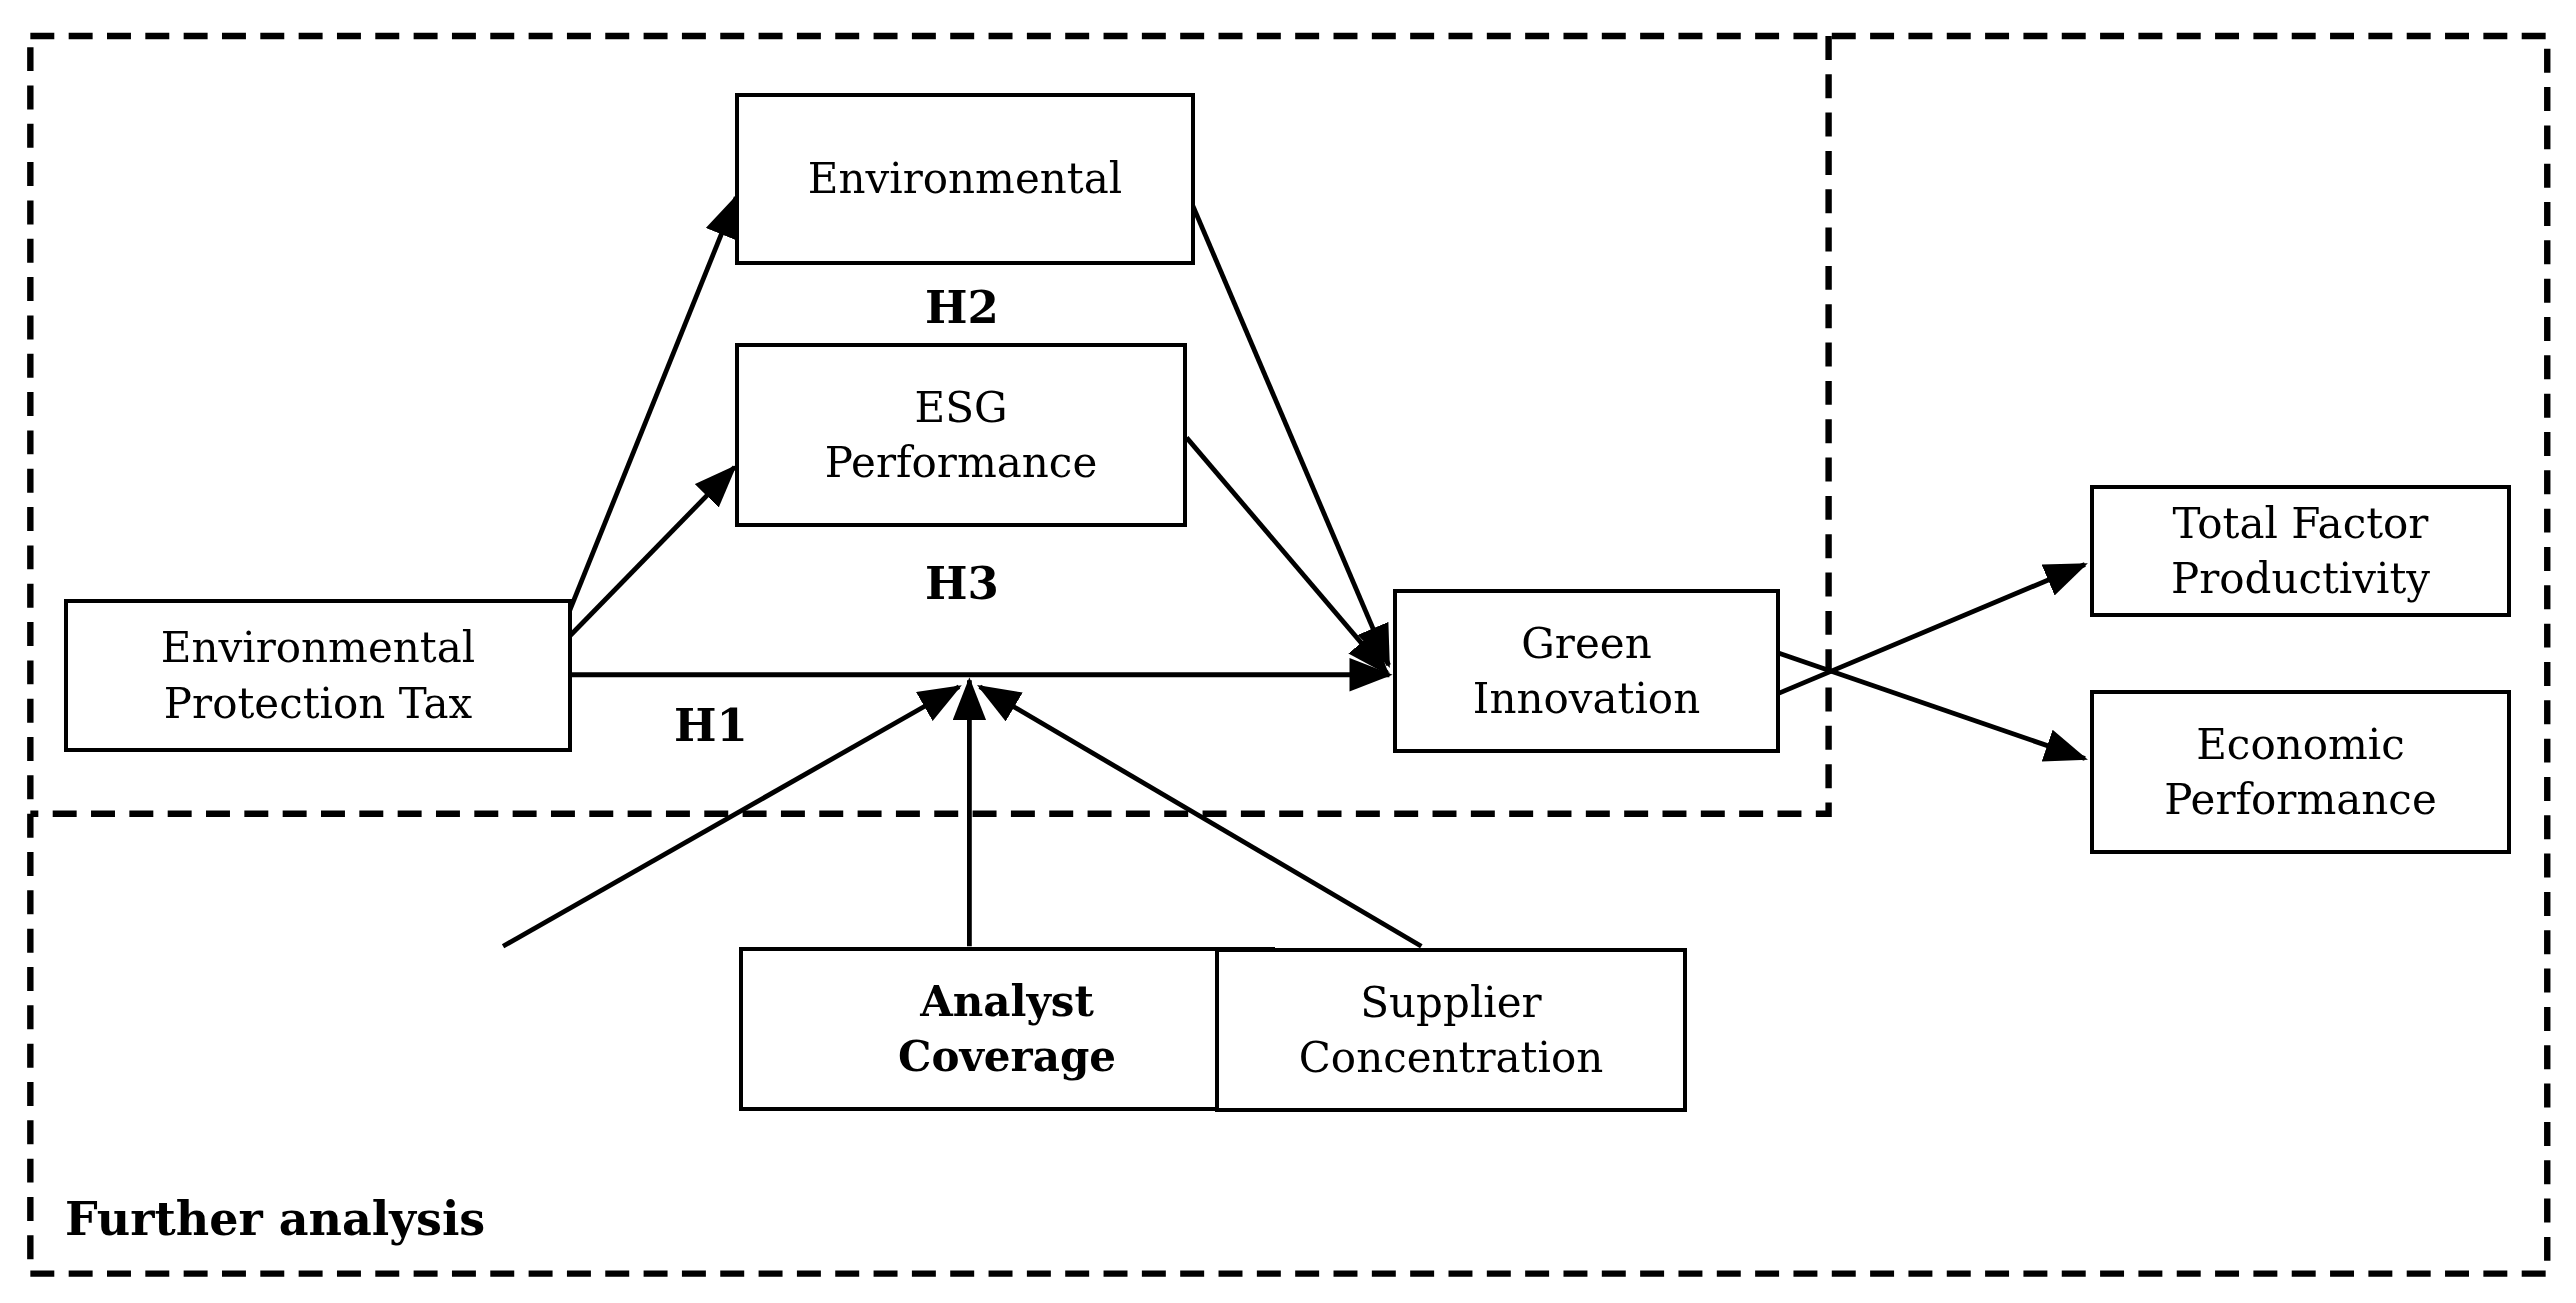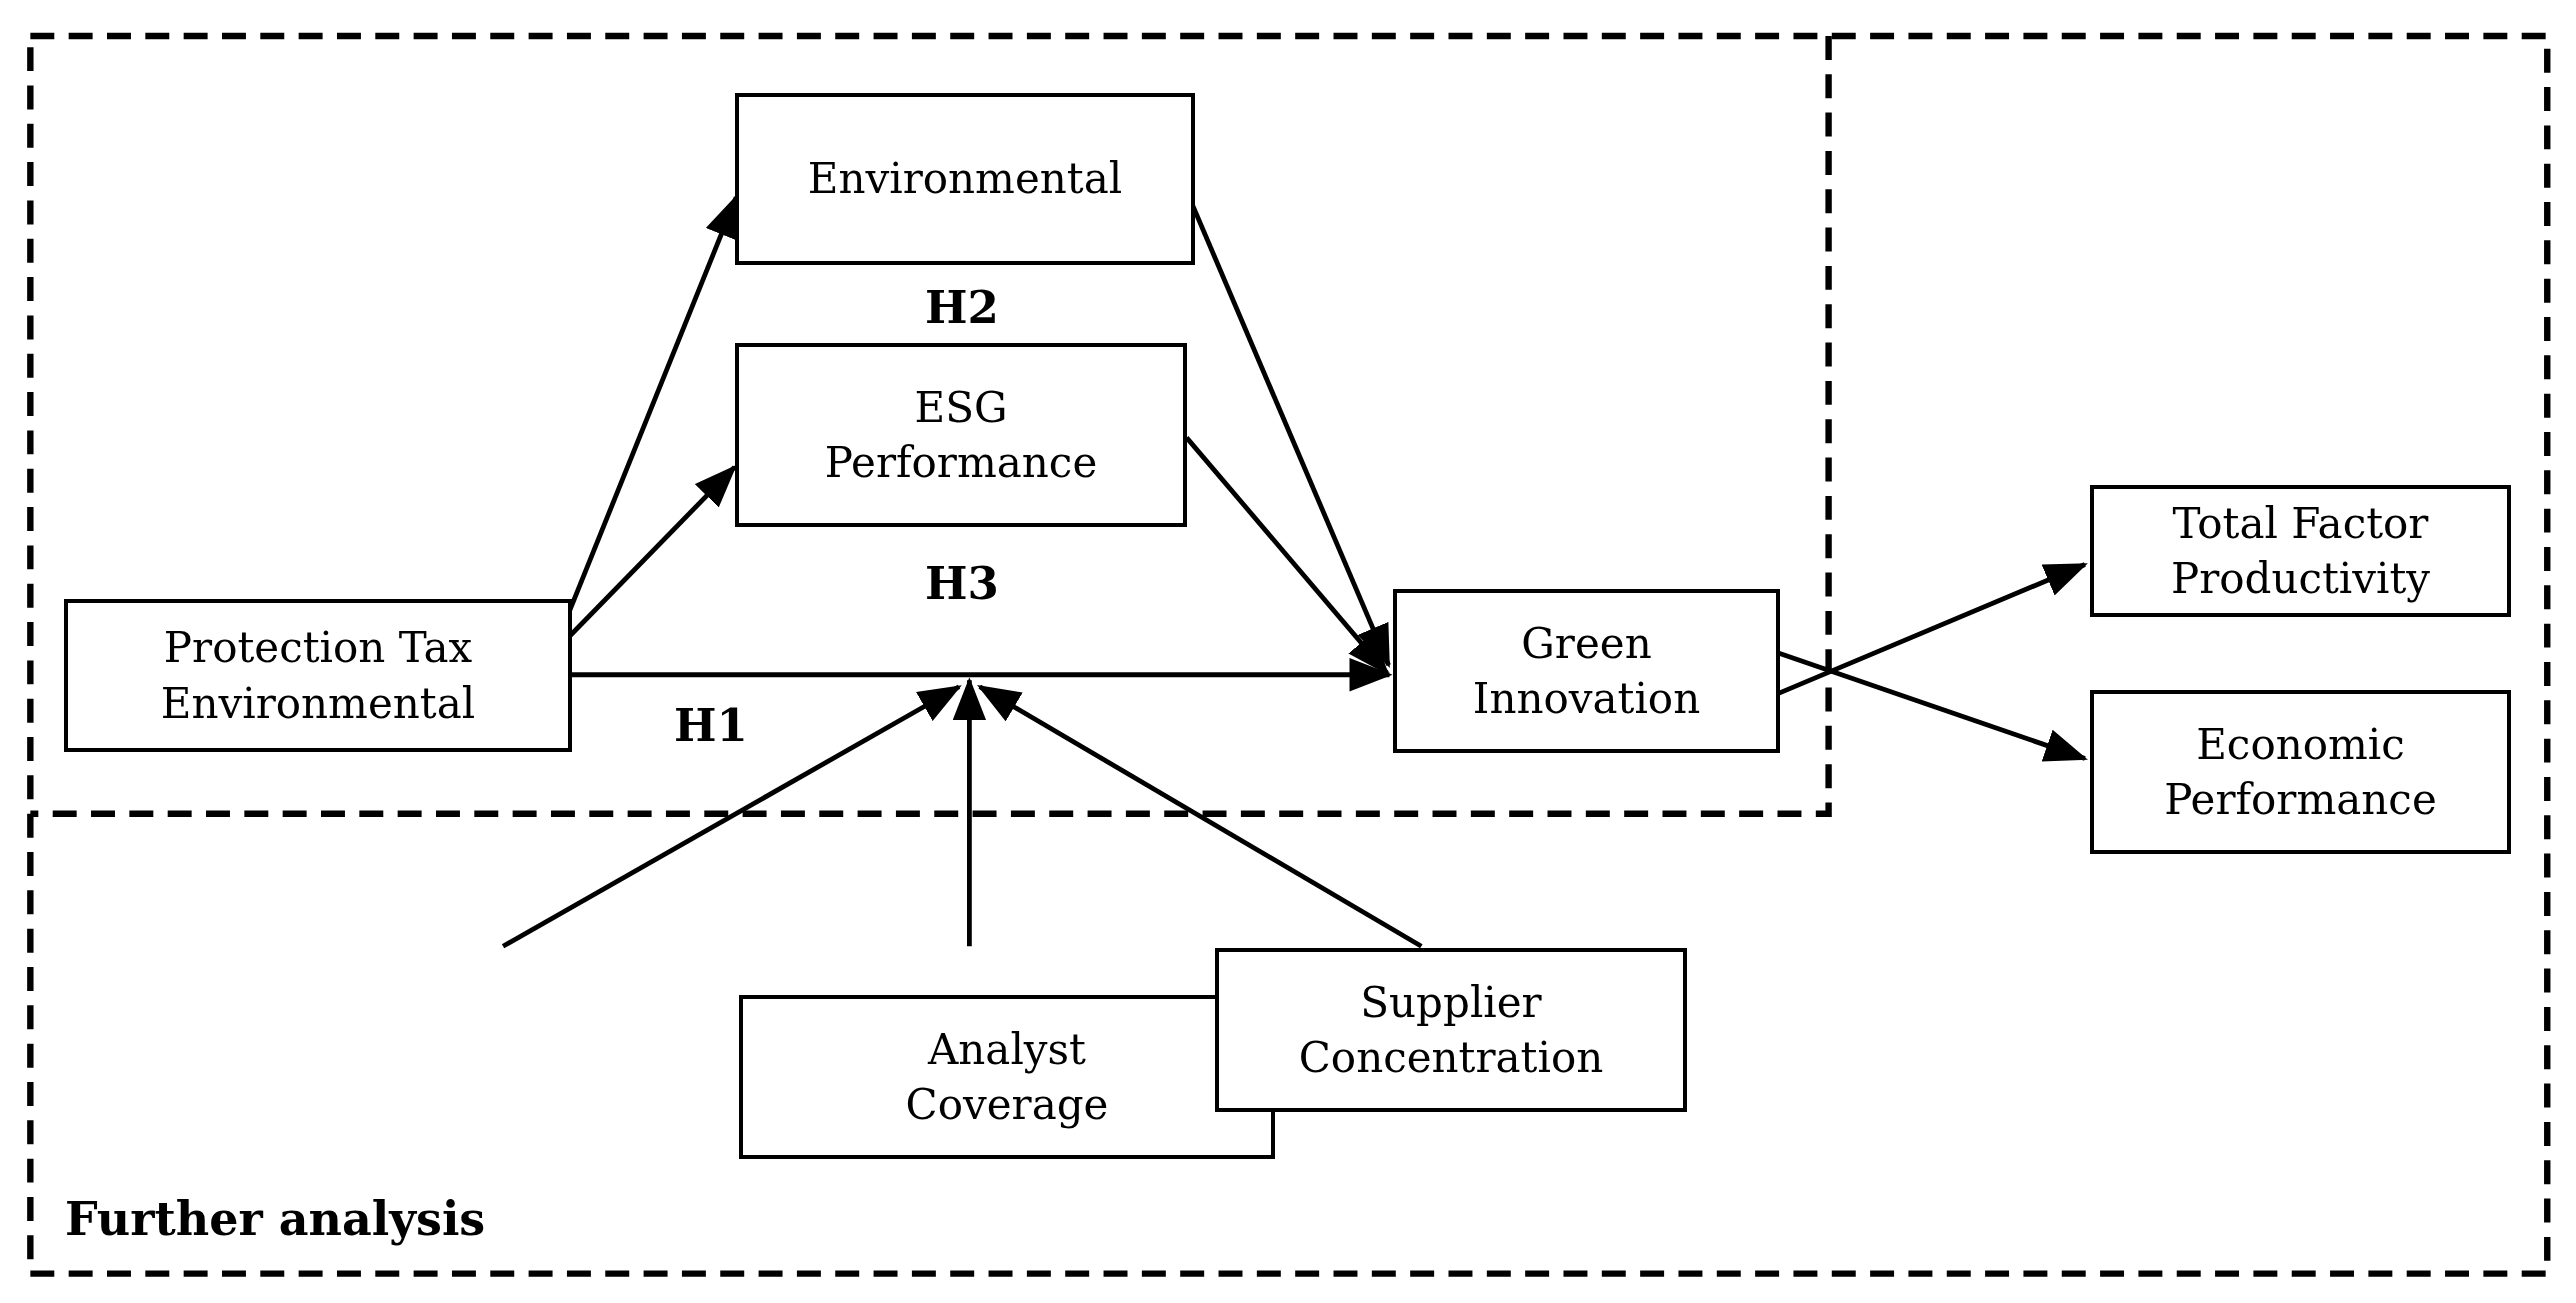--- a/index.html
+++ b/index.html
@@ -90,41 +90,41 @@
   <div class="node" style="left:735px; top:93px; width:460px; height:172px;">
     <span>Environmental</span>
   </div>
 
   <div class="node" style="left:735px; top:343px; width:452px; height:184px;">
     <span>ESG</span>
     <span>Performance</span>
   </div>
 
   <div class="node" style="left:64px; top:599px; width:508px; height:153px;">
+    <span>Environmental</span>
     <span>Protection Tax</span>
-    <span>Environmental</span>
   </div>
 
   <div class="node" style="left:1393px; top:589px; width:387px; height:164px;">
     <span>Green</span>
     <span>Innovation</span>
   </div>
 
   <div class="node" style="left:2090px; top:485px; width:421px; height:132px;">
     <span>Total Factor</span>
     <span>Productivity</span>
   </div>
 
   <div class="node" style="left:2090px; top:690px; width:421px; height:164px;">
     <span>Economic</span>
     <span>Performance</span>
   </div>
 
 
-  <div class="node" style="left:739px; top:995px; width:536px; height:164px;">
+  <div class="node" style="left:739px; top:947px; width:536px; height:164px;font-weight:bold;">
     <span>Analyst</span>
     <span>Coverage</span>
   </div>
 
   <div class="node" style="left:1215px; top:948px; width:472px; height:164px;">
     <span>Supplier</span>
     <span>Concentration</span>
   </div>
 
 </div>

